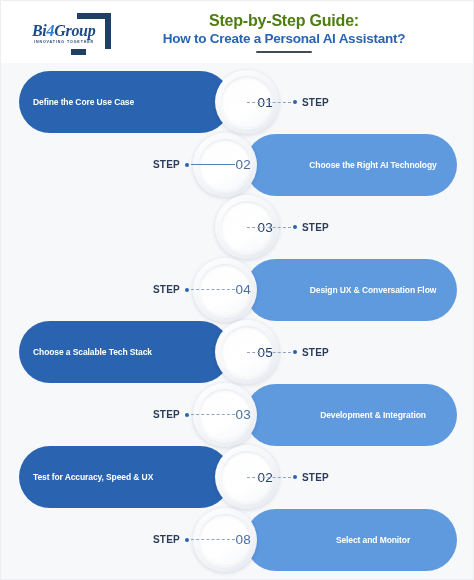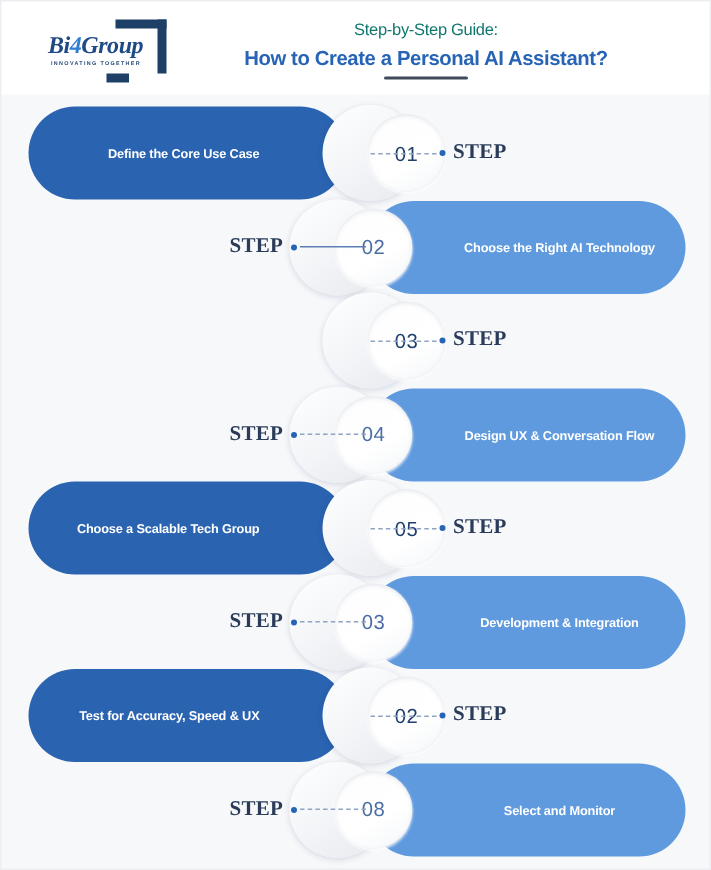--- a/index.html
+++ b/index.html
@@ -86,25 +86,25 @@
   }
 
   #title-block {
     position: absolute;
     left: 108px;
     top: 11px;
     width: 350px;
     text-align: center;
   }
   #title-line1 {
-    font-size: 11px;
-    color: #0f766e;
+    font-size: 16px;
+    color: #4d7c0f;
     letter-spacing: -0.2px;
     line-height: 17px;
-    font-weight: 400;
+    font-weight: 700;
   }
   #title-line2 {
     font-size: 13.5px;
     color: #2764b5;
     font-weight: bold;
     letter-spacing: -0.25px;
     line-height: 19px;
   }
   #title-underline {
     margin: 3px auto 0;
@@ -145,21 +145,20 @@
     transform: translateY(-50%);
     color: #ffffff;
     font-size: 8.5px;
     font-weight: bold;
     line-height: 12px;
     letter-spacing: -0.1px;
   }
   .row.left .pill-label {
     left: 14px;
     width: 140px;
-    text-align: right;
   }
   .row.right .pill-label {
     right: 14px;
     width: 140px;
     text-align: center;
   }
 
   
   .circle-wrap {
     position: absolute;
@@ -176,22 +175,21 @@
   .circle-inner {
     position: absolute;
     left: 6px; top: 6px;
     width: 52px; height: 52px;
     border-radius: 50%;
     background: linear-gradient(150deg, #fdfdfe 0%, #ffffff 60%, #f4f6f9 100%);
     box-shadow: inset 0 1px 3px rgba(150,160,180,0.25),
                 0 1px 2px rgba(255,255,255,0.9);
     display: flex;
     align-items: center;
-    justify-content: center;
-    margin-left: 24px;
+    justify-content: flex-end;
   }
   .circle-num {
     font-size: 13.5px;
     font-weight: 500;
     letter-spacing: 0.3px;
   }
   .row.left  .circle-num { color: #1f3f6e; }
   .row.right .circle-num { color: #4a6ea3; }
 
   
@@ -216,25 +214,24 @@
     height: 1px;
     background: #5b7fb4;
   }
   .conn-dot {
     width: 4px; height: 4px;
     border-radius: 50%;
     background: #2764b5;
     flex: none;
   }
   .conn-word {
-    font-size: 14px;
+    font-size: 10px;
     font-weight: bold;
     color: #2b3c5a;
     letter-spacing: 0.2px;
-    font-family: Liberation Serif, serif;
   }
   .conn-right .conn-dot { margin-left: 2px; }
   .conn-right .conn-word { margin-left: 5px; }
   .conn-left  .conn-dot { margin-left: 5px; margin-right: 2px; }
 </style>
 </head>
 <body>
 
 <div id="page">
 
@@ -307,21 +304,21 @@
           </div>
         </div>
         <div class="connector conn-left">
           <span class="conn-word">STEP</span>
           <span class="conn-dot"></span>
           <span class="conn-dash"></span>
         </div>
       </div>
       <div class="row left" style="top: 320px;">
         <div class="pill">
-          <div class="pill-label">Choose a Scalable Tech Group</div>
+          <div class="pill-label">Choose a Scalable Tech Stack</div>
         </div>
         <div class="circle-wrap">
           <div class="circle-inner">
             <div class="circle-num">05</div>
           </div>
         </div>
         <div class="connector conn-right">
           <span class="conn-dash"></span>
           <span class="conn-dot"></span>
           <span class="conn-word">STEP</span>

